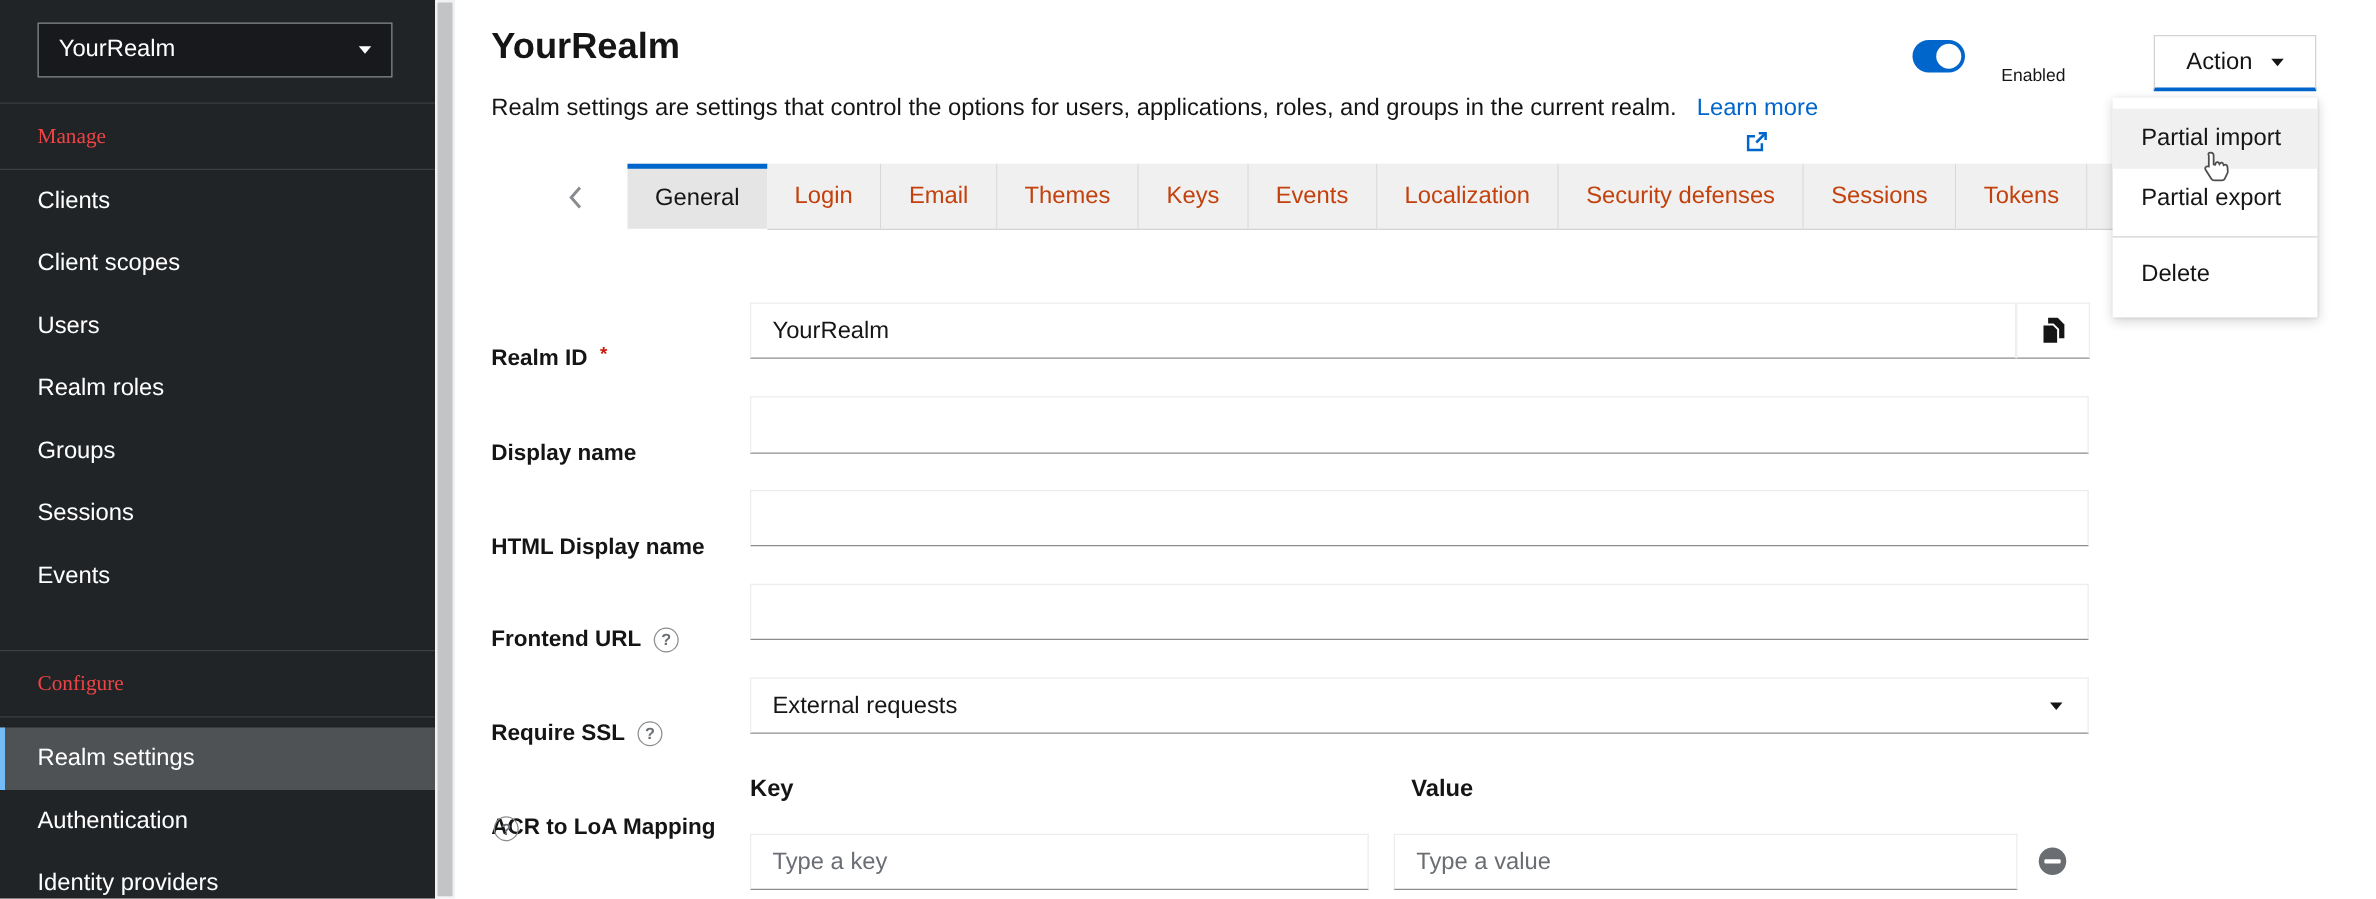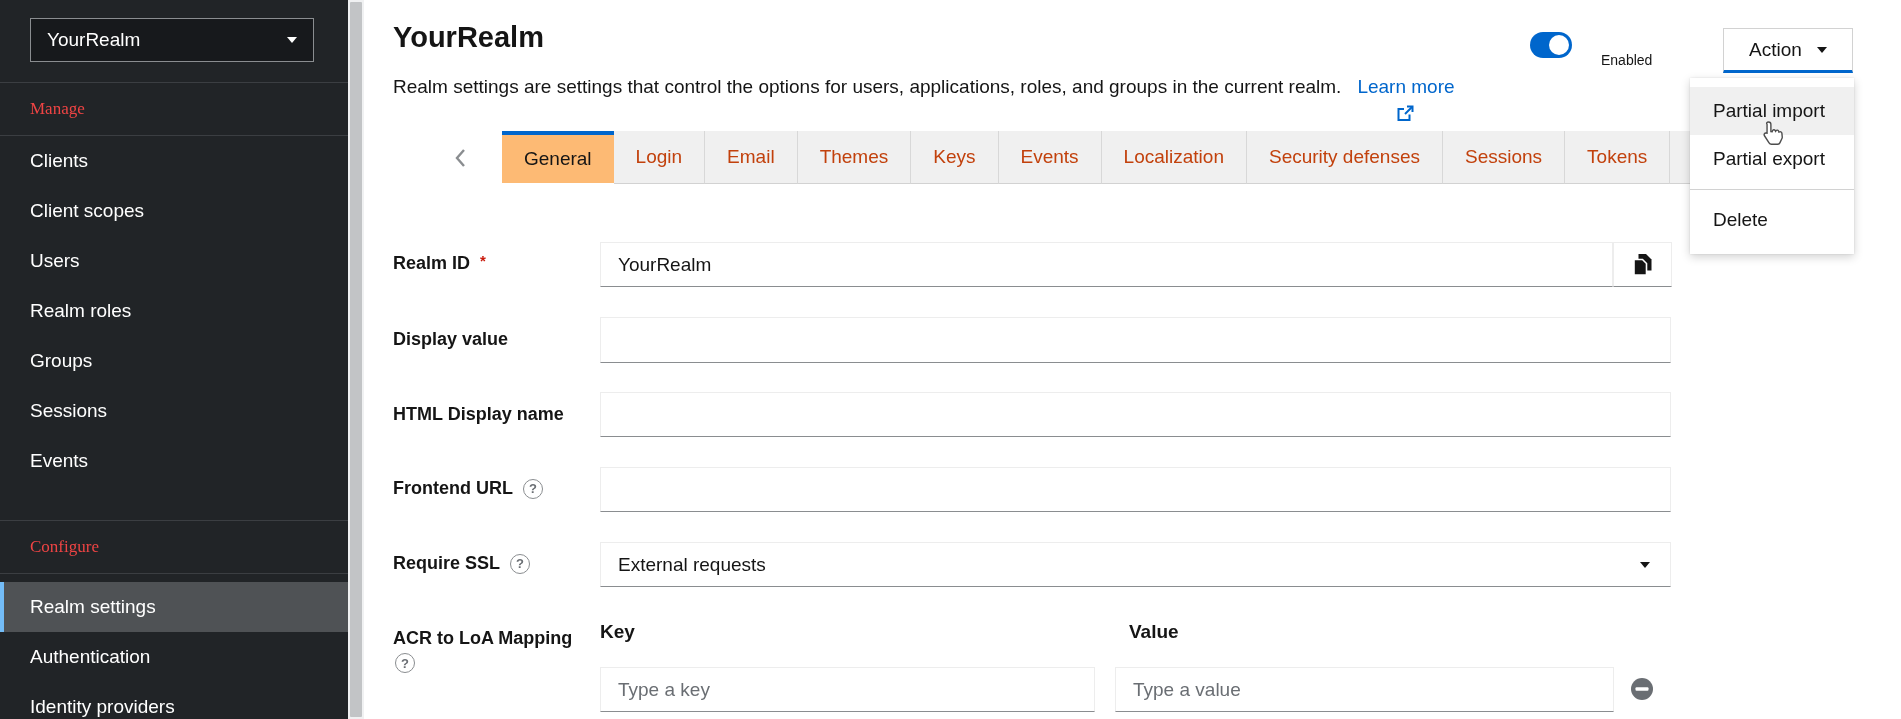--- a/index.html
+++ b/index.html
@@ -58,26 +58,26 @@
 
   
   .tabbar { position:absolute; top:131px; left:0; right:0; height:53px; }
   .tabs-scroll-left { position:absolute; left:74px; top:0; width:44px; height:53px;
     display:flex; align-items:center; justify-content:center; background:#fff;
     border:none; cursor:pointer; }
   .tabs { position:absolute; left:138px; top:0; height:53px; display:flex; }
   .tab { display:flex; align-items:center; padding:0 22px; height:53px; background:#f0f0f0;
     color:#c2410c; font-size:19px; border-right:1px solid #d8d8d8;
     border-bottom:1px solid #d2d2d2; white-space:nowrap; cursor:pointer; }
-  .tab.active { background:#fdba74; color:#151515; border-top:4px solid #0066cc;
+  .tab.active { background:#e5e5e5; color:#151515; border-top:4px solid #0066cc;
     border-right:none; border-bottom:1px solid #fff; }
 
   
   .f-label { position:absolute; left:29px; font-size:18px; font-weight:700; color:#151515;
-    display:flex; align-items:center; gap:10px; white-space:nowrap; }
+    display:flex; align-items:center; gap:10px; white-space:nowrap;margin-top:23px; }
   .req { color:#c9190b; font-size:15px; position:relative; top:-3px; font-weight:700; }
   .help-icon { display:inline-flex; width:20px; height:20px; border:1.5px solid #8a8d90;
     border-radius:50%; color:#6a6e73; font-size:13px; font-weight:700;
     align-items:center; justify-content:center; cursor:pointer; flex:0 0 20px; }
   .help-below { position:absolute; left:31px; top:653px; }
   .txt-input { position:absolute; height:45px; background:#fff; border:1px solid #ededed;
     border-bottom:1px solid #8a8d90; font-size:19px; color:#151515; padding:0 17px;
     font-family:"Liberation Sans", sans-serif; }
   .txt-input::placeholder { color:#6a6e73; opacity:1; }
   .copy-btn { position:absolute; left:1249px; top:242px; width:59px; height:45px;
@@ -191,21 +191,21 @@
     </div>
     <input class="txt-input" style="left: 236px; top: 242px; width: 1013px;" value="YourRealm">
     <button class="copy-btn">
       <svg width="19" height="22" viewBox="0 0 19 22">
         <path d="M5.5 0 H13 L18.5 5.5 V16.5 H5.5 Z" fill="#151515"></path>
         <path d="M1 5.5 H9.5 L13.5 9.5 V21 H1 Z" fill="#151515" stroke="#ffffff" stroke-width="1.6"></path>
       </svg>
     </button>
 
     <div class="f-label" style="top:329px;">
-      <span>Display value</span>
+      <span>Display name</span>
     </div>
     <input class="txt-input" style="left: 236px; top: 317px; width: 1071px; height: 46px;" value="">
 
     <div class="f-label" style="top:404px;">
       <span>HTML Display name</span>
     </div>
     <input class="txt-input" style="left: 236px; top: 392px; width: 1071px;" value="">
 
     <div class="f-label" style="top:478px;">
       <span>Frontend URL</span>

